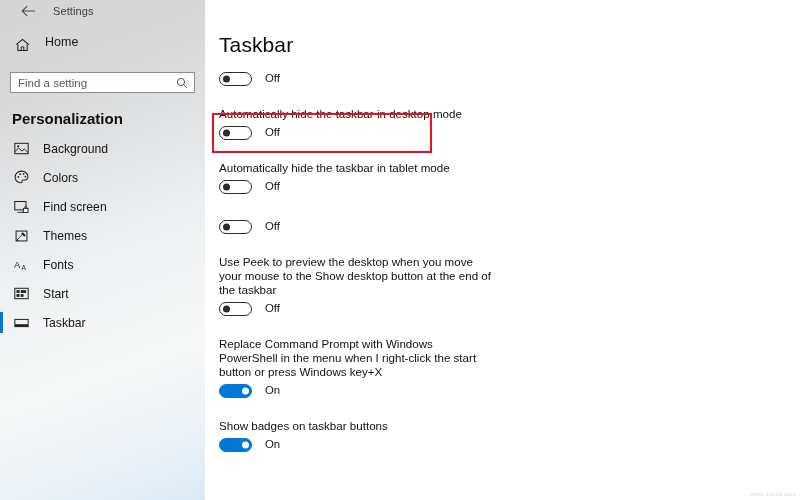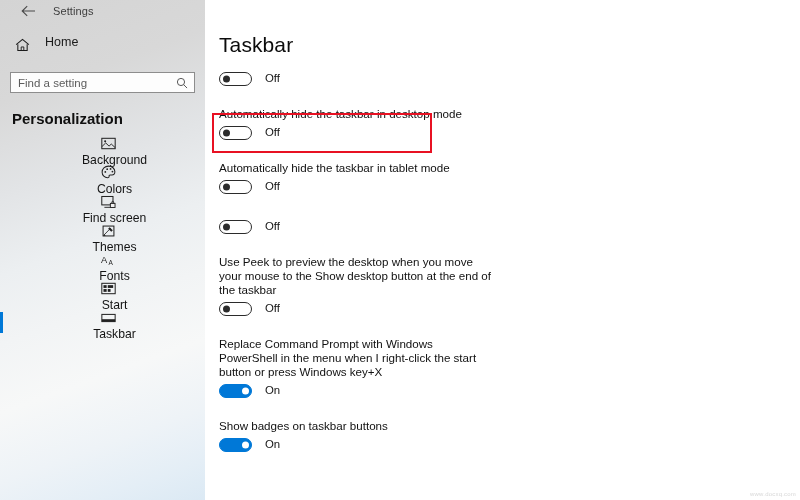--- a/index.html
+++ b/index.html
@@ -104,21 +104,20 @@
   }
 
   .nav-list { margin-top: 7px; }
   .nav-item {
     position: relative;
     display: flex;
     align-items: center;
     height: 29px;
     padding-left: 12px;
     cursor: default;
-    flex-direction: column;
   }
   .nav-item .sel-bar {
     position: absolute;
     left: 0; top: 4px;
     width: 3px; height: 21px;
     background: #0078d7;
     display: none;
   }
   .nav-item.selected .sel-bar { display: block; }
   .nav-ico {

